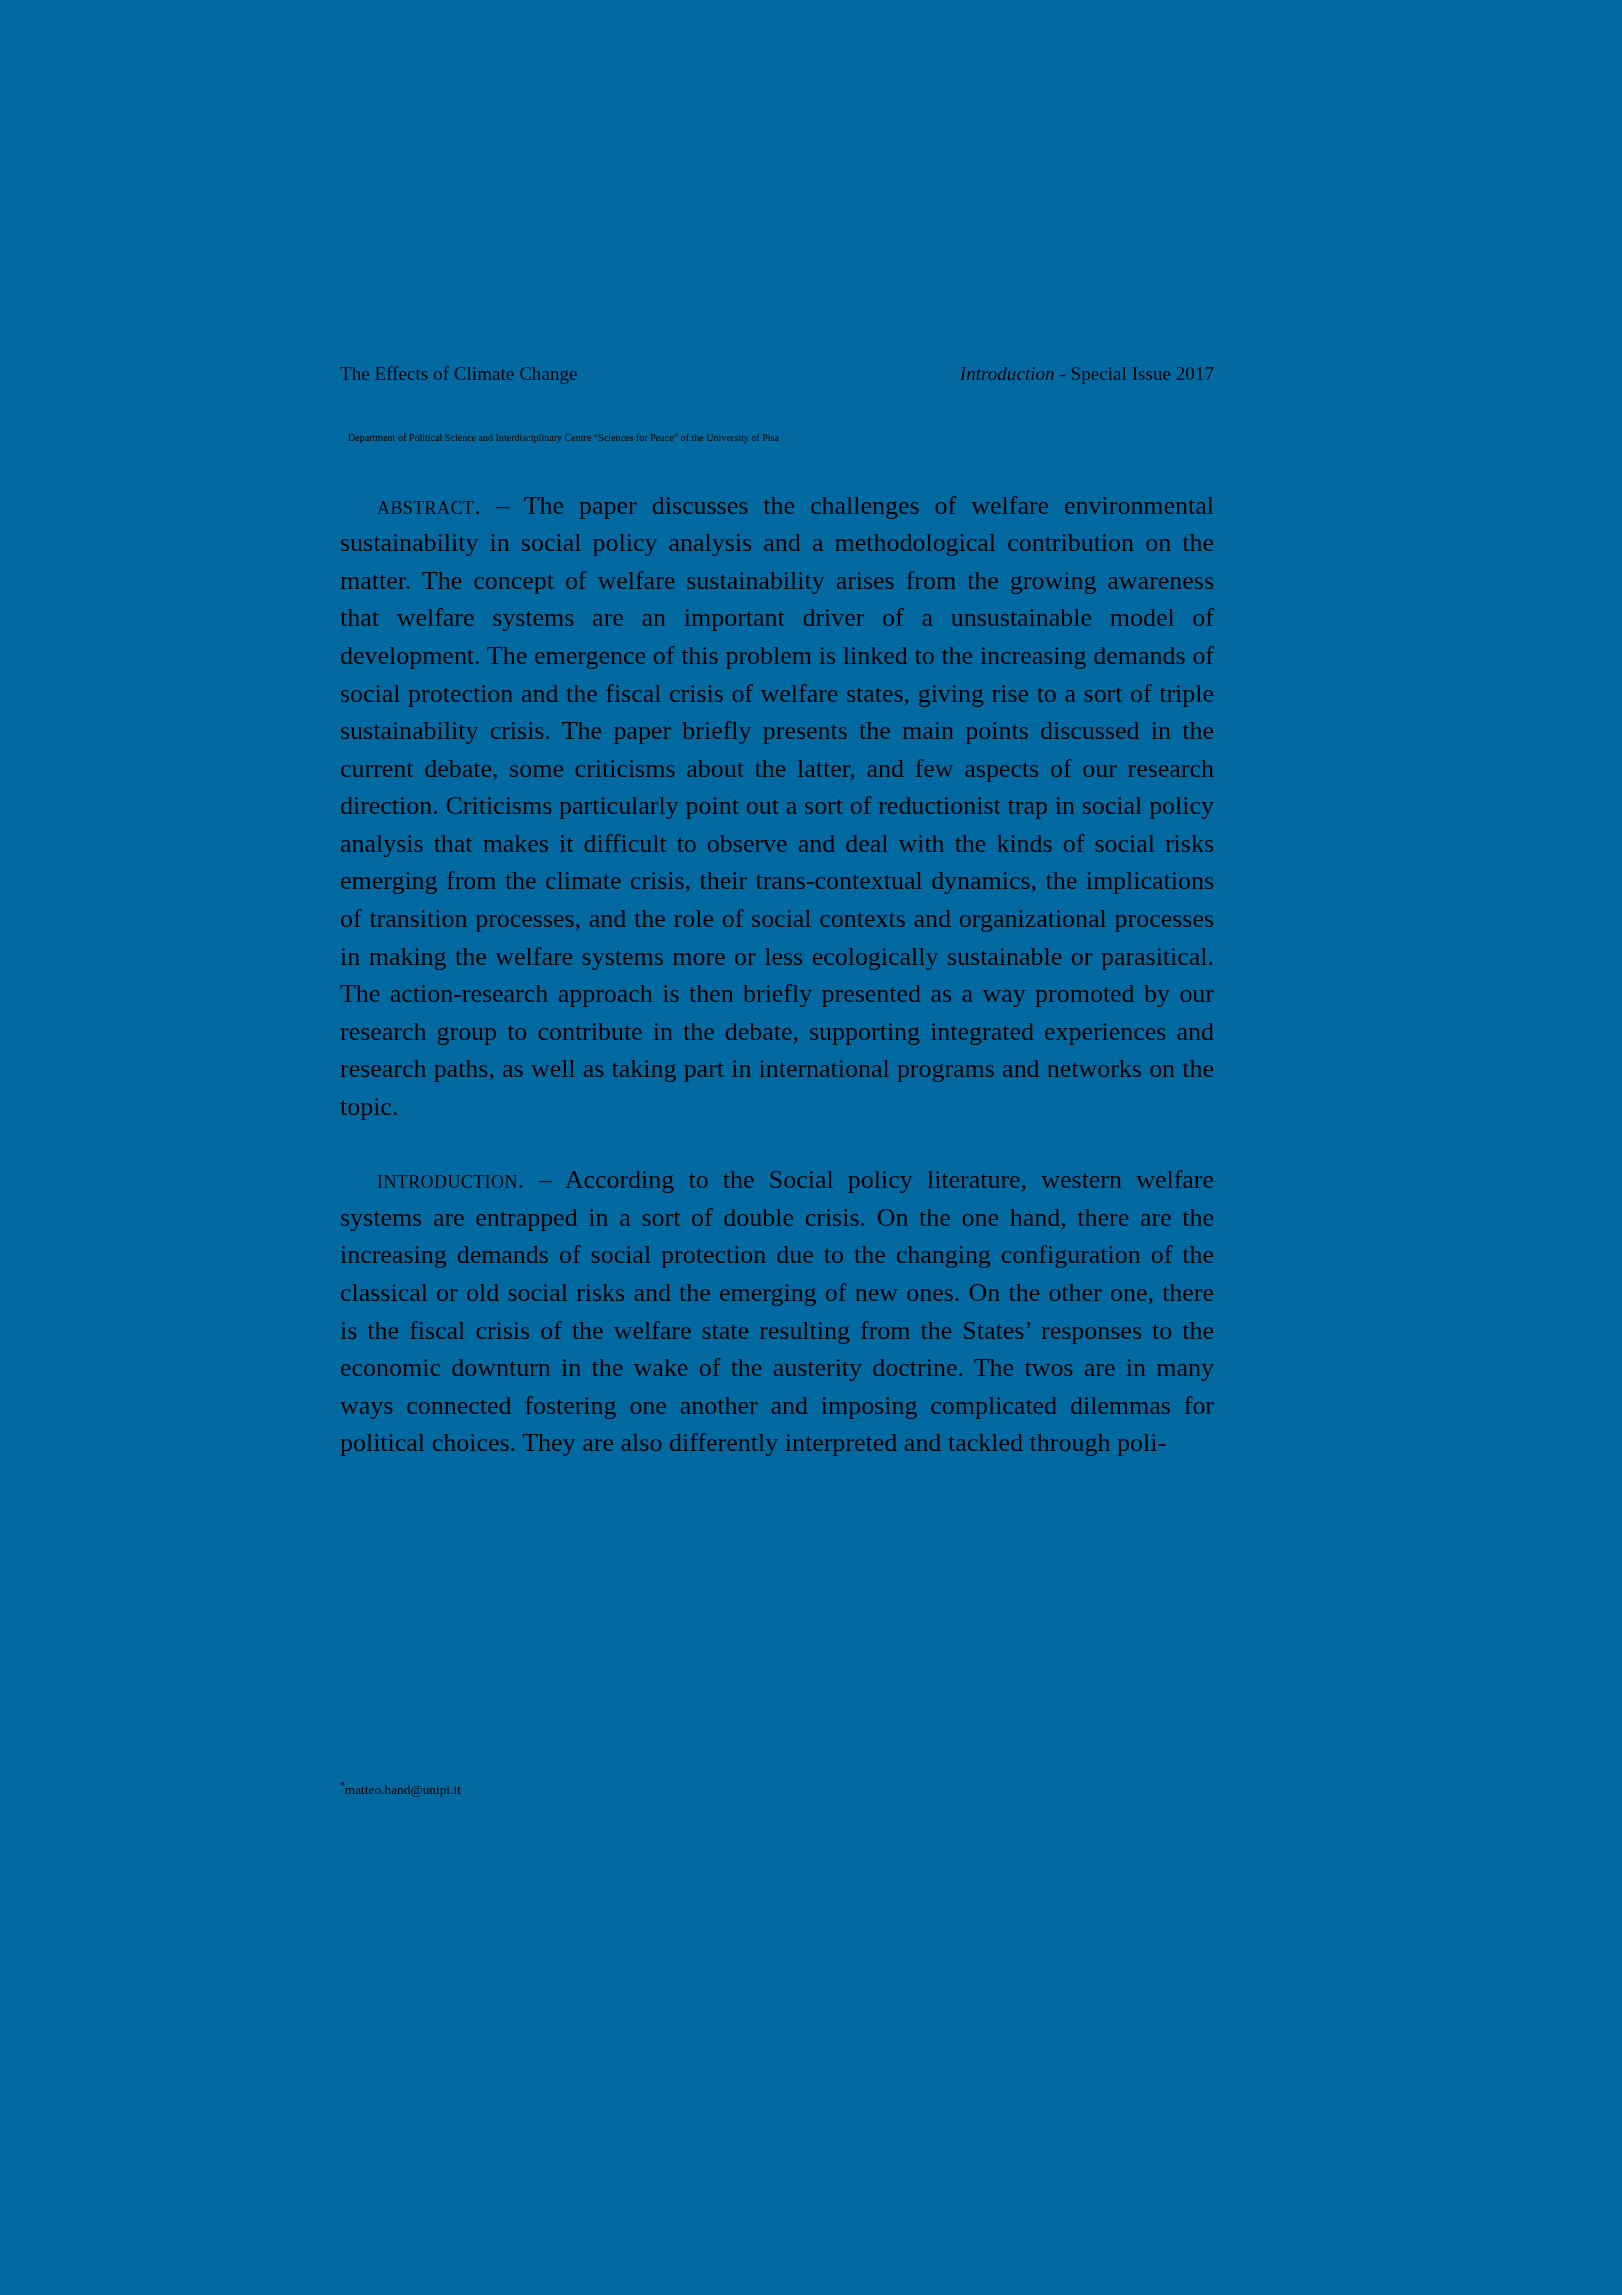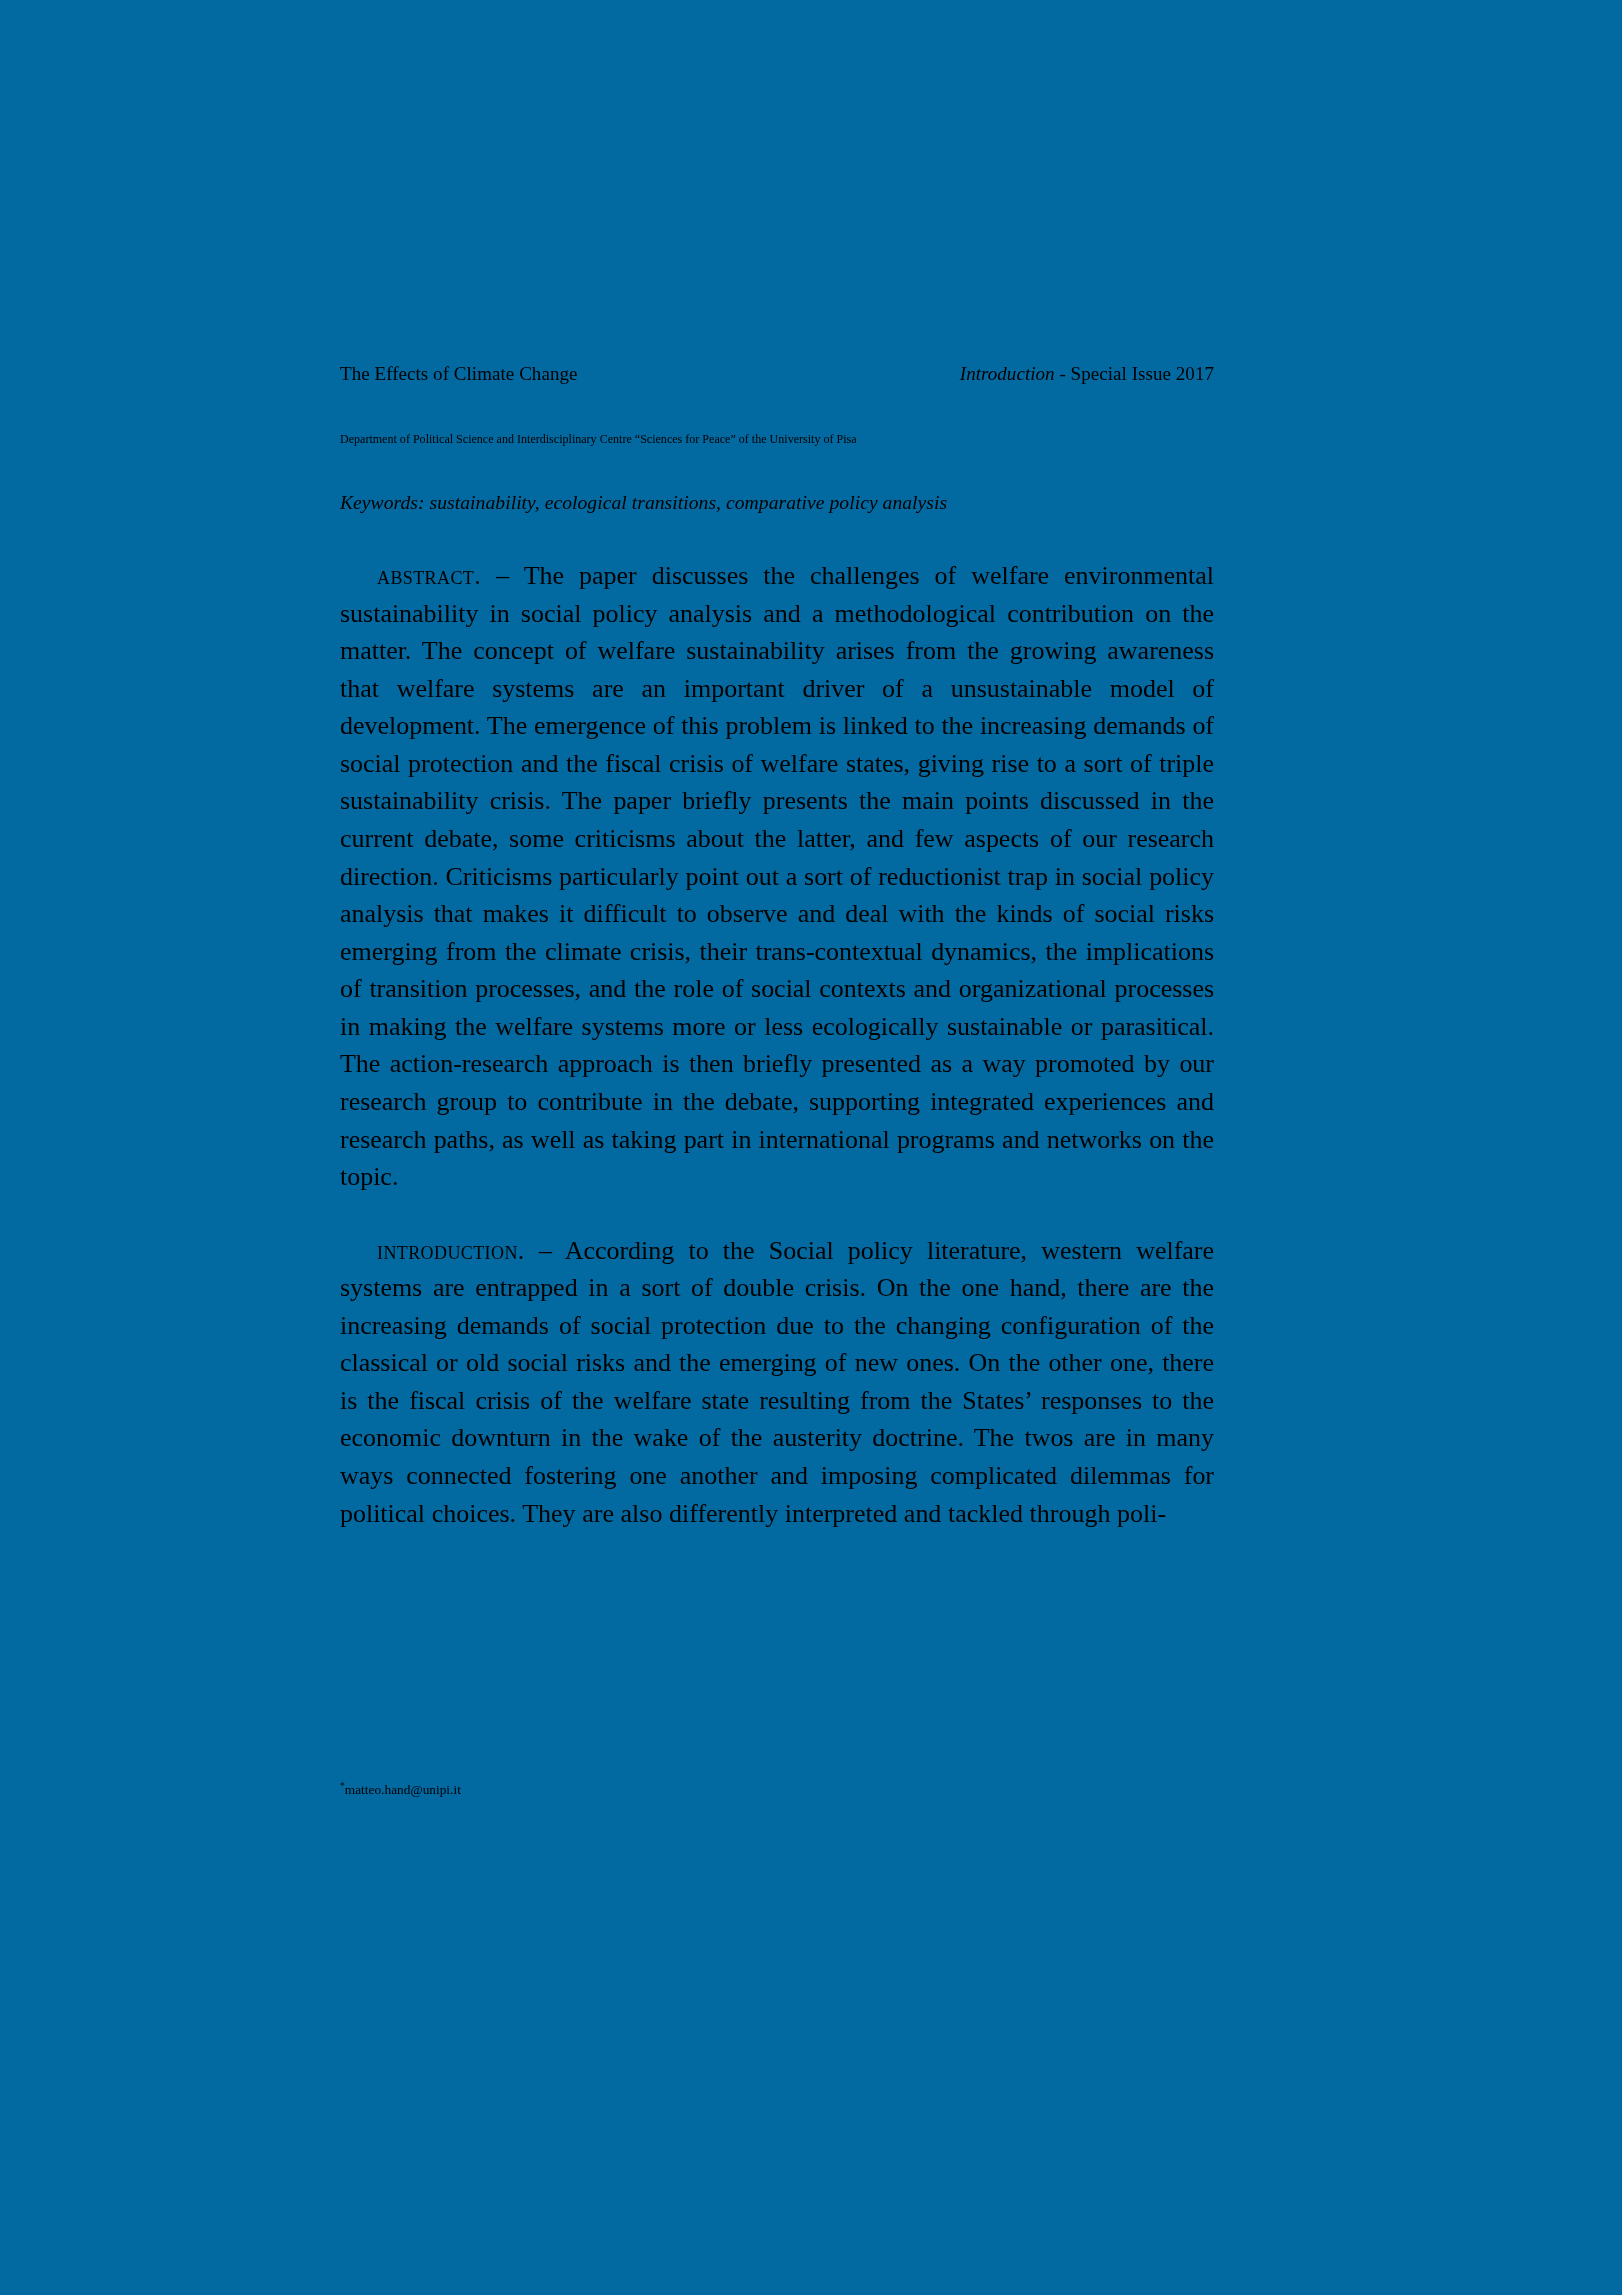--- a/index.html
+++ b/index.html
@@ -71,24 +71,25 @@
   .author-name .sup,
   .affiliation-line {
     text-transform: none;
   }
   .sup {
     font-size: 0.62em;
     vertical-align: super;
     line-height: 0;
   }
   .affiliation-line {
-    font-size: 12px;
+    font-size: 10px;
     line-height: 1.4;
     margin-top: 2.5px;
     letter-spacing: 0.02px;
+    margin-left: 8px;
   }
 
   
   .keywords {
     margin-top: 42px;
     font-size: 19.6px;
     font-style: italic;
     line-height: 1.3;
     letter-spacing: 0.05px;
   }
@@ -142,21 +143,20 @@
     <div class="running-head">
       <span class="rh-left">The Effects of Climate Change</span>
       <span class="rh-right"><span class="journal-name">Introduction</span><span> - Special Issue 2017</span></span>
     </div>
 
 
     <div class="author-block">
       <div class="affiliation-line">Department of Political Science and Interdisciplinary Centre “Sciences for Peace” of the University of Pisa</div>
     </div>
 
-    <div class="keywords">Keywords: sustainability, ecological transitions, comparative policy analysis</div>
 
     <p class="body-par abstract-par"><span class="smallcaps-head">Abstract.</span><span> – </span><span>The paper discusses the challenges of welfare environmental sustainability in social policy analysis and a methodological contribution on the matter. The concept of welfare sustainability arises from the growing awareness that welfare systems are an important driver of a unsustainable model of development. The emergence of this problem is linked to the increasing demands of social protection and the fiscal crisis of welfare states, giving rise to a sort of triple sustainability crisis. The paper briefly presents the main points discussed in the current debate, some criticisms about the latter, and few aspects of our research direction. Criticisms particularly point out a sort of reductionist trap in social policy analysis that makes it difficult to observe and deal with the kinds of social risks emerging from the climate crisis, their trans-contextual dynamics, the implications of transition processes, and the role of social contexts and organizational processes in making the welfare systems more or less ecologically sustainable or parasitical. The action-research approach is then briefly presented as a way promoted by our research group to contribute in the debate, supporting integrated experiences and research paths, as well as taking part in international programs and networks on the topic.</span></p>
 
     <p class="body-par intro-par"><span class="smallcaps-head">Introduction.</span><span> – </span><span>According to the Social policy literature, western welfare systems are entrapped in a sort of double crisis. On the one hand, there are the increasing demands of social protection due to the changing configuration of the classical or old social risks and the emerging of new ones. On the other one, there is the fiscal crisis of the welfare state resulting from the States’ responses to the economic downturn in the wake of the austerity doctrine. The twos are in many ways connected fostering one another and imposing complicated dilemmas for political choices. They are also differently interpreted and tackled through poli-</span></p>
 
   </div>
 
   <div class="footnote"><span class="fn-mark">*</span><span>matteo.hand@unipi.it</span></div>
 
 </div>

